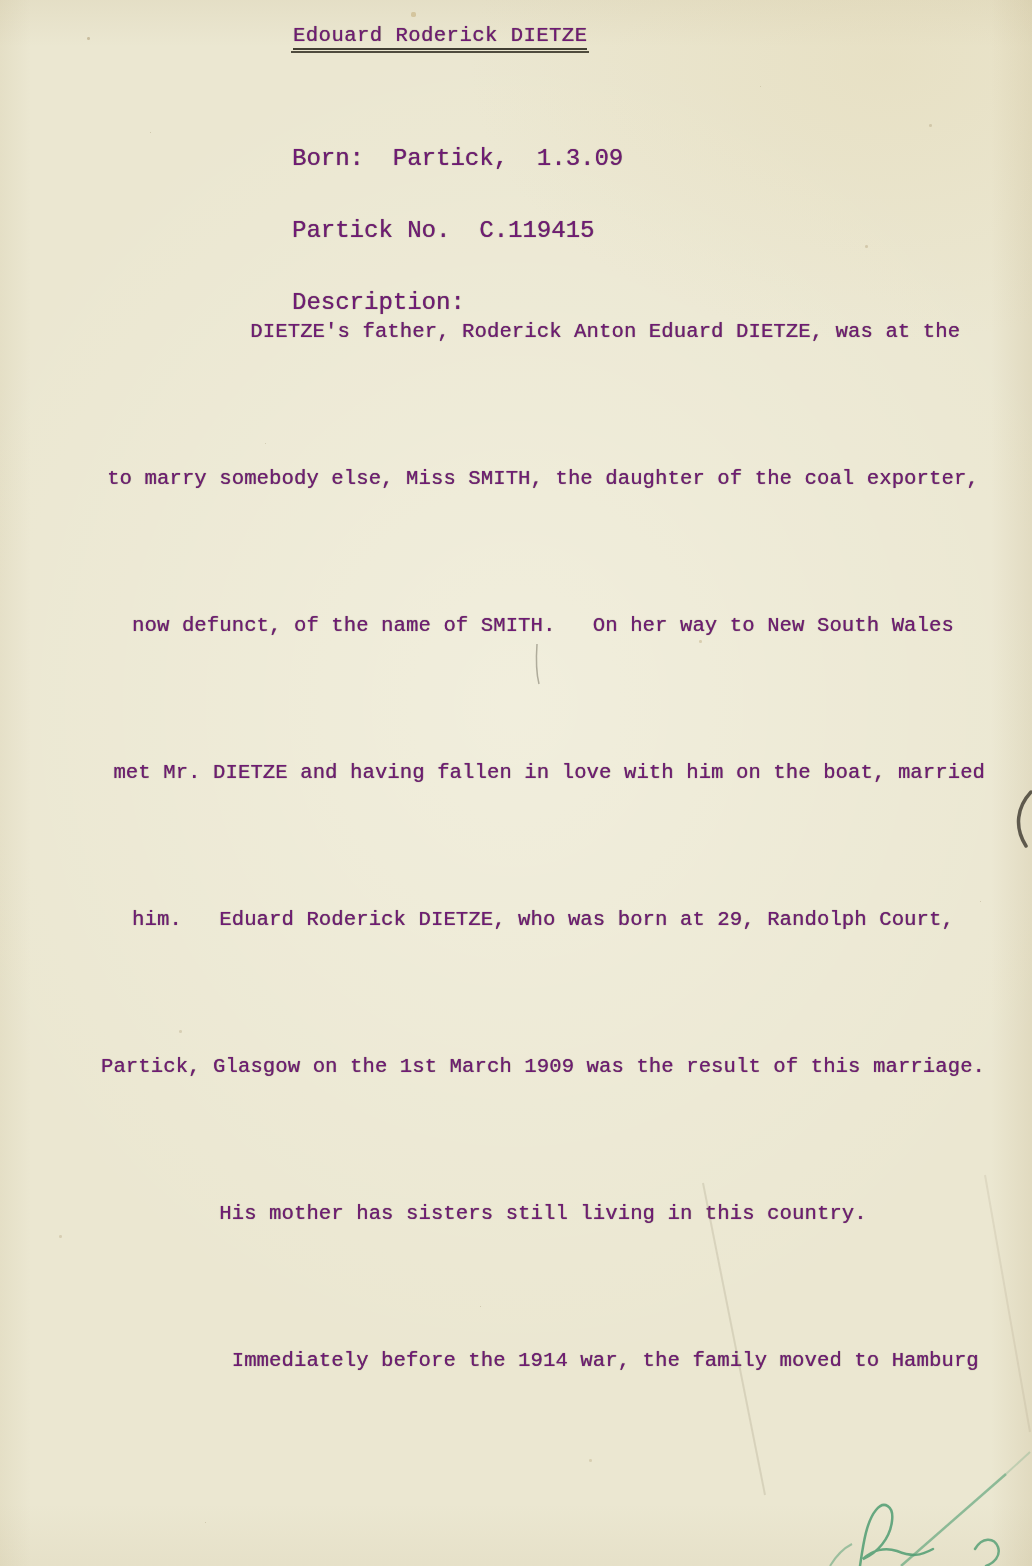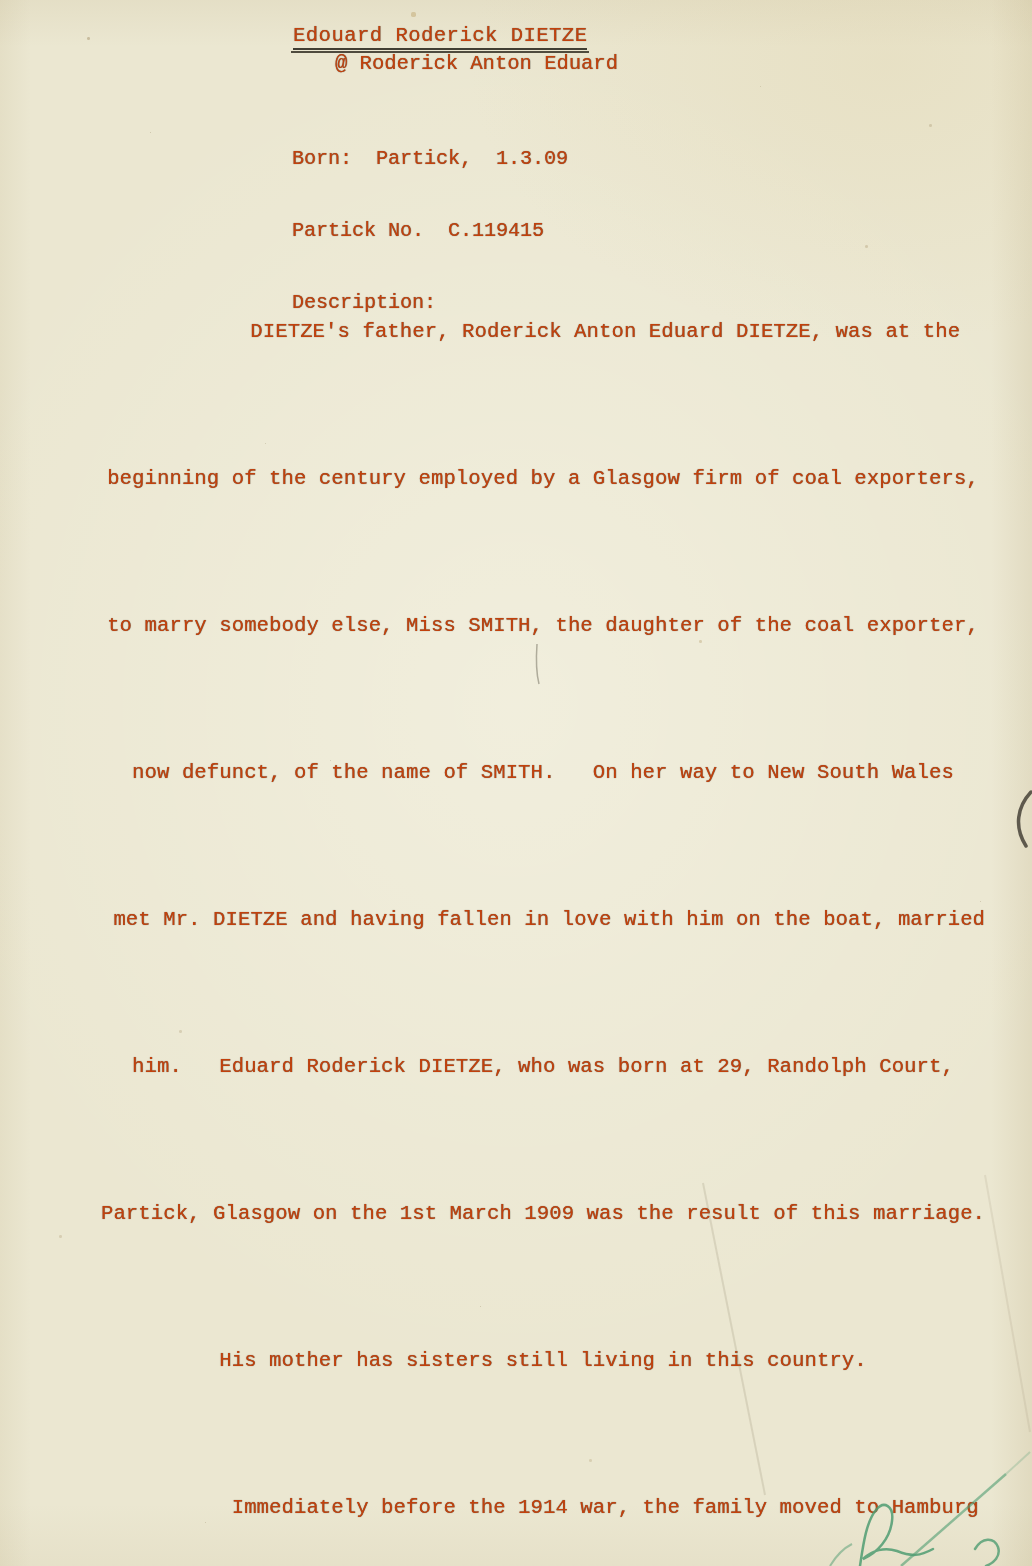--- a/index.html
+++ b/index.html
@@ -19,21 +19,21 @@
       linear-gradient(0deg, rgba(170,150,100,0.08) 0%, rgba(170,150,100,0.0) 4%, rgba(170,150,100,0.0) 97%, rgba(170,150,100,0.10) 100%),
       #ebe7d1;
   }
   .page {
     position: absolute;
     inset: 0;
     color: #3b382e;
   }
   
   .ink {
-    color: #c2410c;
+    color: #701a75;
     text-shadow: 0 0 1px rgba(55,50,40,0.65), 0.4px 0.4px 0.6px rgba(55,50,40,0.35);
   }
   .doc-title {
     position: absolute;
     left: 293px;
     top: 24px;
     font-size: 20.5px;
     letter-spacing: 0.5px;
     white-space: pre;
     border-bottom: 2px solid #413e33;
@@ -52,21 +52,21 @@
     position: absolute;
     left: 335px;
     top: 52px;
     font-size: 20.5px;
     white-space: pre;
   }
   .doc-info {
     position: absolute;
     left: 292px;
     top: 99px;
-    font-size: 20px;
+    font-size: 24px;
     line-height: 24px;
     white-space: pre;
   }
   .doc-body {
     position: absolute;
     left: 68px;
     top: 209px;
     width: 950px;
     font-size: 20.5px;
     letter-spacing: 0.15px;
@@ -105,31 +105,29 @@
 </style>
 </head>
 <body>
 
 <div class="page">
 
   <div class="speckles"></div>
 
   <div class="doc-title ink">Edouard Roderick DIETZE</div>
 
-  <div class="doc-alias ink">@ Roderick Anton Eduard</div>
 
   <div class="doc-info ink">
     <div>Born:  Partick,  1.3.09</div>
     <div>Partick No.  C.119415</div>
     <div>Description:</div>
   </div>
 
   <div class="doc-body ink">
     <div class="typed-line">          DIETZE's father, Roderick Anton Eduard DIETZE, was at the</div>
-    <div class="typed-line">beginning of the century employed by a Glasgow firm of coal exporters,</div>
     <div class="typed-line">to marry somebody else, Miss SMITH, the daughter of the coal exporter,</div>
     <div class="typed-line">now defunct, of the name of SMITH.   On her way to New South Wales</div>
     <div class="typed-line"> met Mr. DIETZE and having fallen in love with him on the boat, married</div>
     <div class="typed-line">him.   Eduard Roderick DIETZE, who was born at 29, Randolph Court,</div>
     <div class="typed-line">Partick, Glasgow on the 1st March 1909 was the result of this marriage.</div>
     <div class="typed-line">His mother has sisters still living in this country.</div>
     <div class="typed-line">          Immediately before the 1914 war, the family moved to Hamburg</div>
     
     
     

